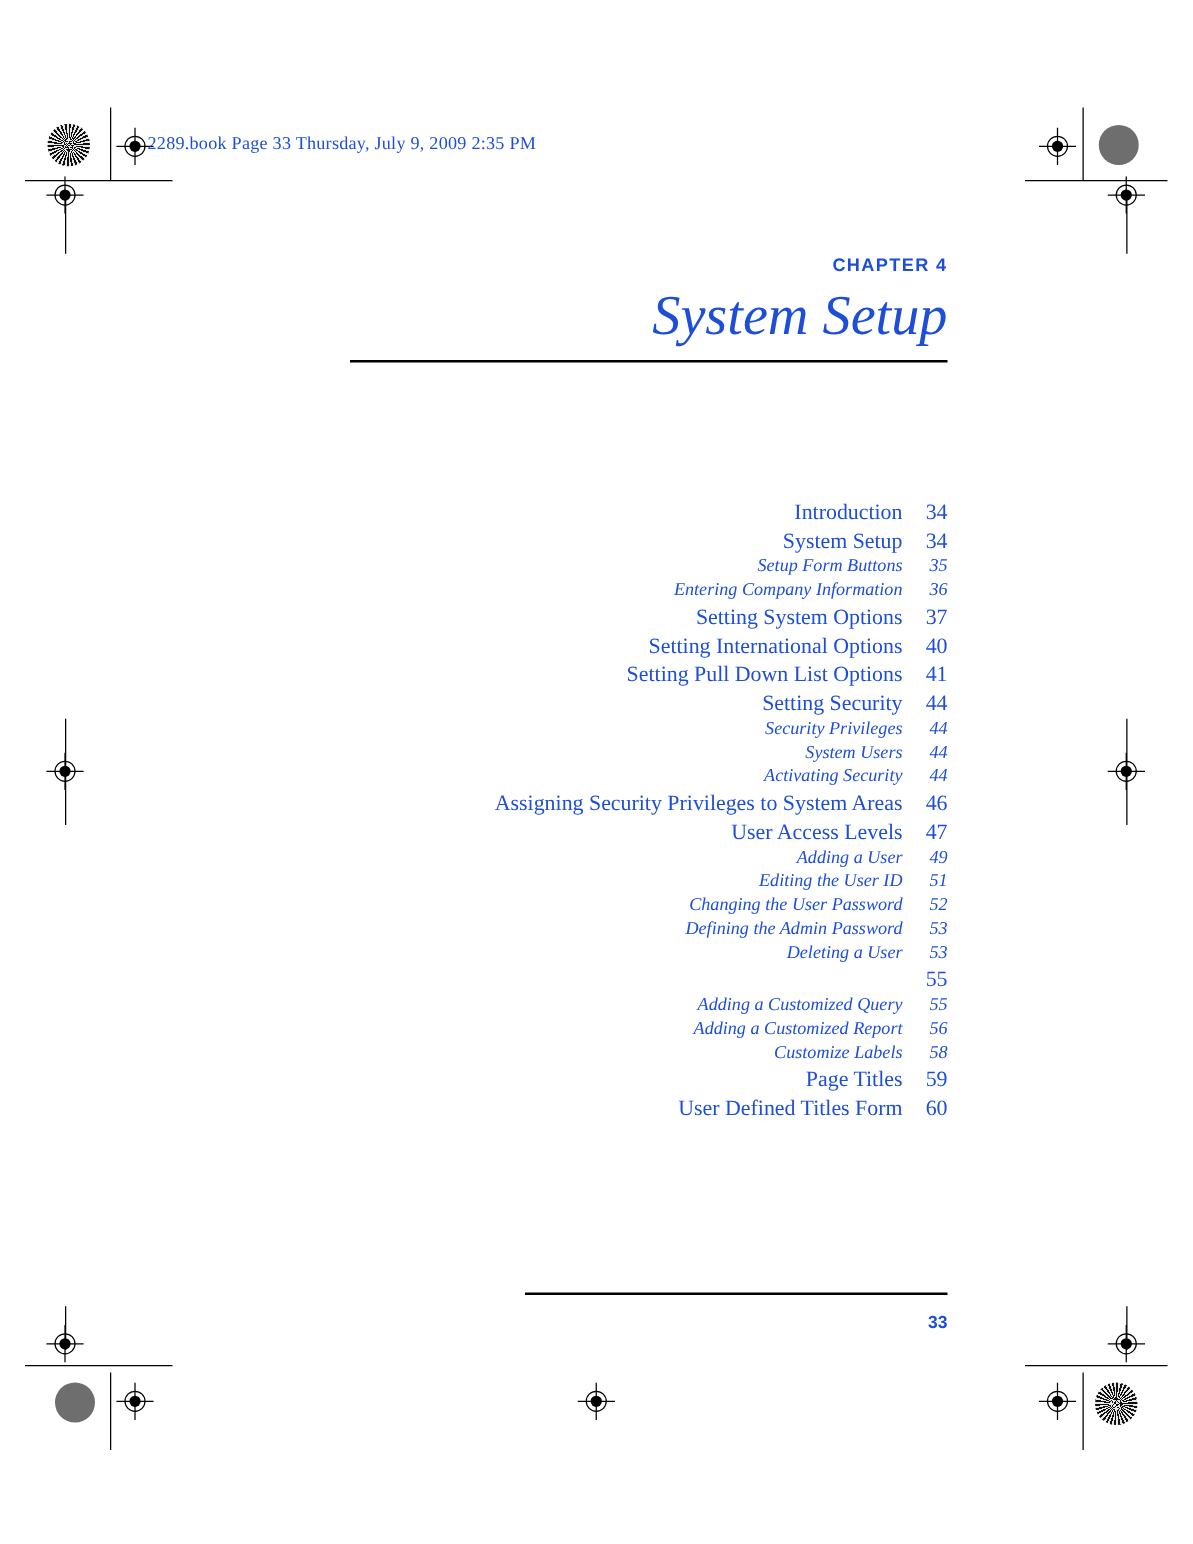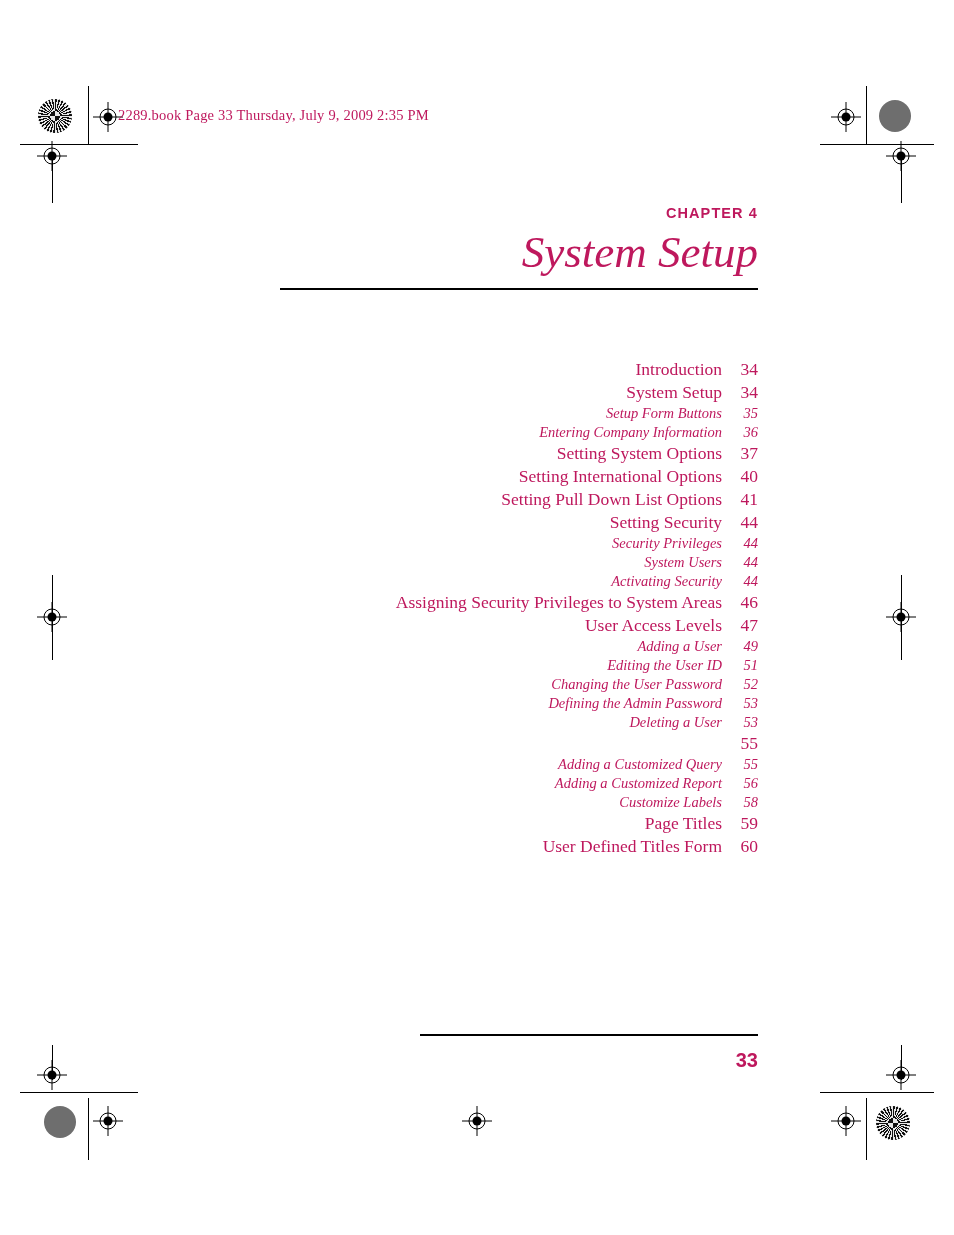--- a/index.html
+++ b/index.html
@@ -7,21 +7,21 @@
     padding: 0;
     background: #ffffff;
   }
   .page {
     position: relative;
     width: 954px;
     height: 1235px;
     background: #ffffff;
     overflow: hidden;
     font-family: "Liberation Serif", serif;
-    color: #be185d;
+    color: #1d4ed8;
   }
 
   
   .vrule {
     position: absolute;
     width: 1px;
     background: #000;
   }
   .hrule {
     position: absolute;
@@ -104,20 +104,21 @@
     justify-content: flex-end;
     white-space: nowrap;
   }
   .toc-row .label {
   }
   .toc-row .page-no {
     display: inline-block;
     width: 36px;
     text-align: right;
     flex: 0 0 36px;
+    margin-top: 40px;
   }
   .lvl1 {
     height: 23px;
     font-size: 17.5px;
     font-style: normal;
   }
   .lvl2 {
     height: 19px;
     font-size: 14.5px;
     font-style: italic;
@@ -133,21 +134,21 @@
     width: 338px;
     height: 2px;
     background: #000;
   }
   .folio {
     position: absolute;
     right: 196px;
     top: 1049px;
     font-family: "Liberation Sans", sans-serif;
     font-weight: bold;
-    font-size: 20px;
+    font-size: 14px;
     text-align: right;
   }
 </style>
 </head>
 <body>
 
 <div class="page">
 
   <div class="halftone" style="left:38px; top:99px;"></div>
 

